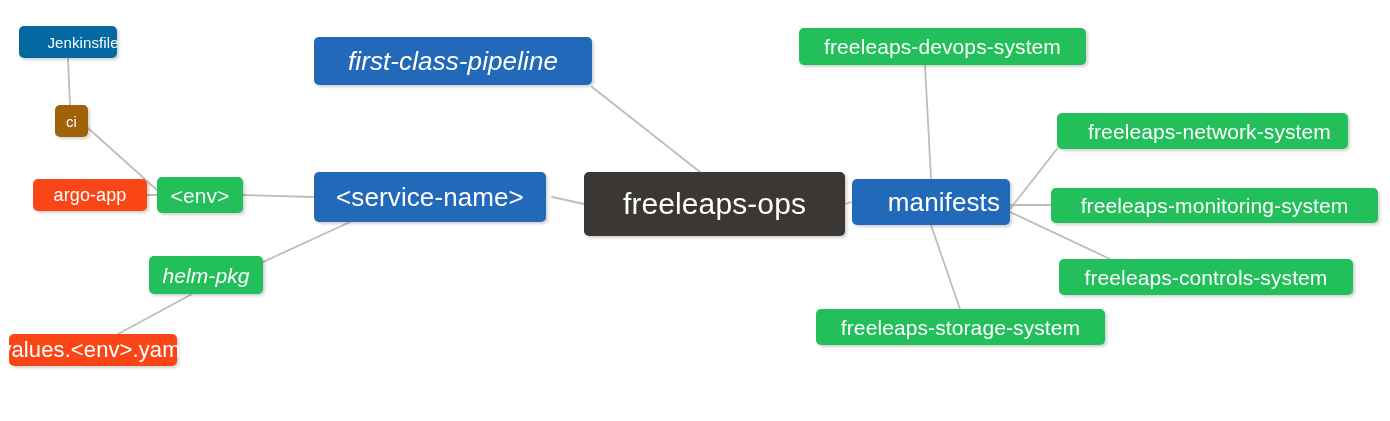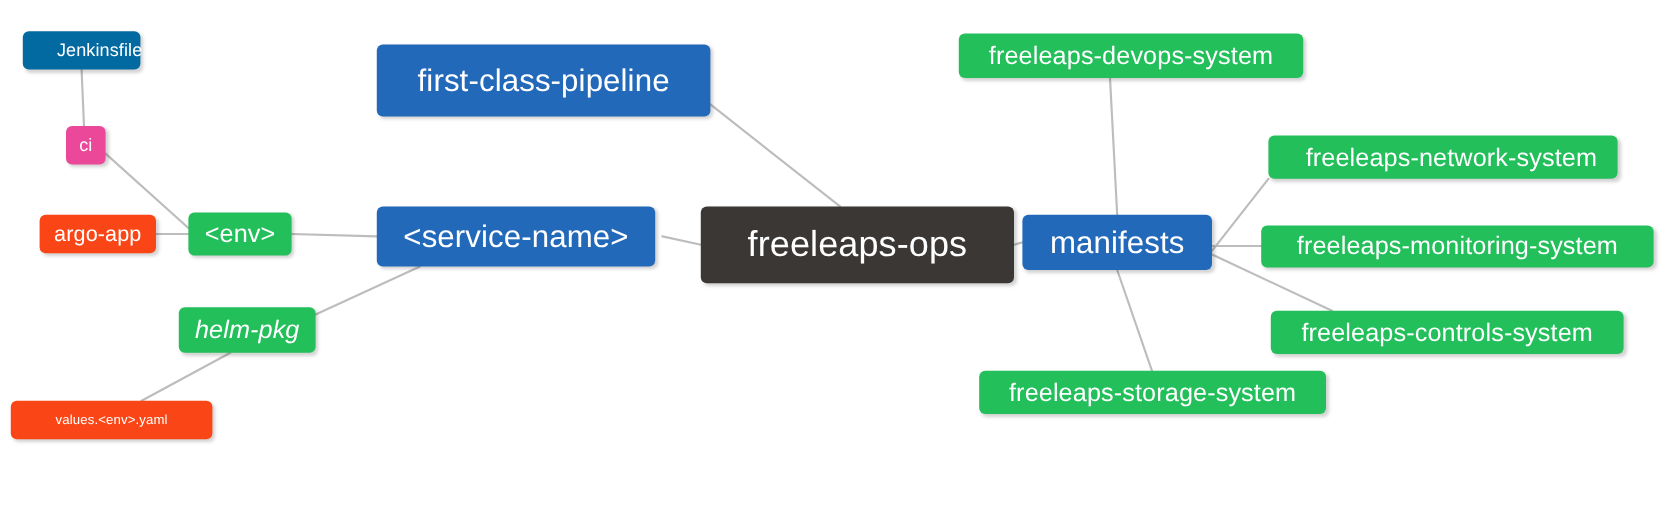--- a/index.html
+++ b/index.html
@@ -65,42 +65,42 @@
       <path d="M 1010 212 L 1110 259" stroke="#bdbdbd" stroke-width="1.8" fill="none" stroke-linecap="round"></path>
       <path d="M 931 225 L 960 309" stroke="#bdbdbd" stroke-width="1.8" fill="none" stroke-linecap="round"></path>
     </svg>
   <div id="node-layer">
       <div class="node" style="left: 584px; top: 172px; width: 261px; height: 64px; background: rgb(59, 55, 53); font-size: 30px;">
         <span class="node-label">freeleaps-ops</span>
       </div>
       <div class="node" style="left: 314px; top: 172px; width: 232px; height: 50px; background: rgb(34, 105, 186); font-size: 26px;">
         <span class="node-label">&lt;service-name&gt;</span>
       </div>
-      <div class="node" style="left: 314px; top: 37px; width: 278px; height: 60px; background: rgb(34, 105, 186); font-size: 26px;">
+      <div class="node" style="left: 314px; top: 37px; width: 278px; height: 48px; background: rgb(34, 105, 186); font-size: 26px; font-style: italic;">
         <span class="node-label">first-class-pipeline</span>
       </div>
-      <div class="node" style="left: 852px; top: 179px; width: 158px; height: 46px; background: rgb(34, 105, 186); font-size: 26px;">
+      <div class="node" style="left: 852px; top: 179px; width: 158px; height: 46px; background: rgb(34, 105, 186); font-size: 26px; justify-content: flex-end;">
         <span class="node-label">manifests</span>
       </div>
       <div class="node" style="left: 157px; top: 177px; width: 86px; height: 36px; background: rgb(34, 191, 91); font-size: 21px;">
         <span class="node-label">&lt;env&gt;</span>
       </div>
       <div class="node" style="left: 149px; top: 256px; width: 114px; height: 38px; background: rgb(34, 191, 91); font-size: 21px; font-style: italic;">
         <span class="node-label">helm-pkg</span>
       </div>
       <div class="node" style="left: 19px; top: 26px; width: 98px; height: 32px; background: #0369a1; font-size: 15px; padding-left: 40px;">
         <span class="node-label">Jenkinsfile</span>
       </div>
-      <div class="node" style="left: 55px; top: 105px; width: 33px; height: 32px; background: #ec4899; font-size: 15px; justify-content: center;">
+      <div class="node" style="left: 55px; top: 105px; width: 33px; height: 32px; background: #a16207; font-size: 15px; justify-content: center;">
         <span class="node-label">ci</span>
       </div>
-      <div class="node" style="left: 33px; top: 179px; width: 97px; height: 32px; background: rgb(250, 70, 22); font-size: 18px;">
+      <div class="node" style="left: 33px; top: 179px; width: 114px; height: 32px; background: rgb(250, 70, 22); font-size: 18px;">
         <span class="node-label">argo-app</span>
       </div>
-      <div class="node" style="left: 9px; top: 334px; width: 168px; height: 32px; background: rgb(250, 70, 22); font-size: 11px;">
+      <div class="node" style="left: 9px; top: 334px; width: 168px; height: 32px; background: rgb(250, 70, 22); font-size: 22px;">
         <span class="node-label">values.&lt;env&gt;.yaml</span>
       </div>
       <div class="node" style="left: 799px; top: 28px; width: 287px; height: 37px; background: rgb(34, 191, 91); font-size: 21px;">
         <span class="node-label">freeleaps-devops-system</span>
       </div>
       <div class="node" style="left: 1057px; top: 113px; width: 291px; height: 36px; background: rgb(34, 191, 91); font-size: 21px; padding-left: 24px;">
         <span class="node-label">freeleaps-network-system</span>
       </div>
       <div class="node" style="left: 1051px; top: 188px; width: 327px; height: 35px; background: rgb(34, 191, 91); font-size: 21px;">
         <span class="node-label">freeleaps-monitoring-system</span>

